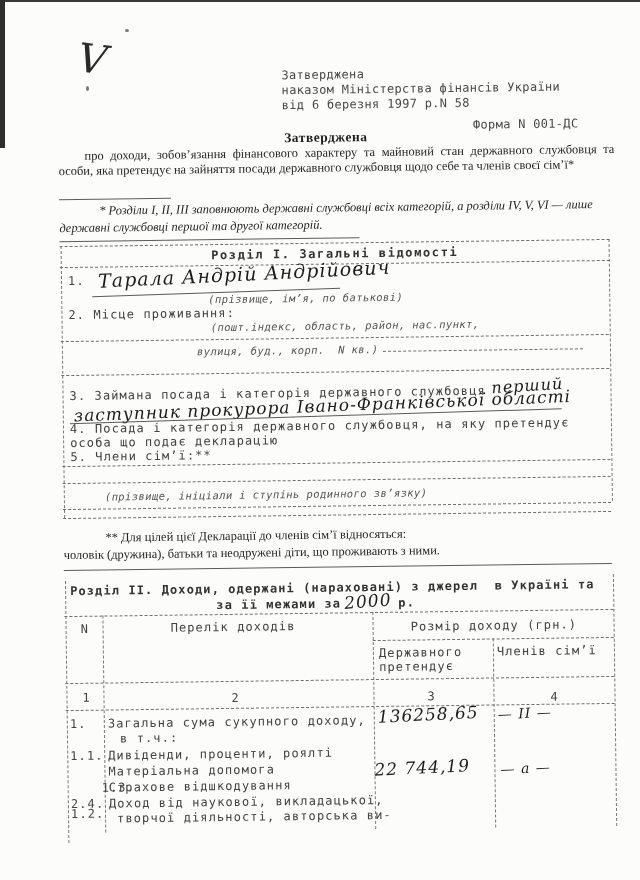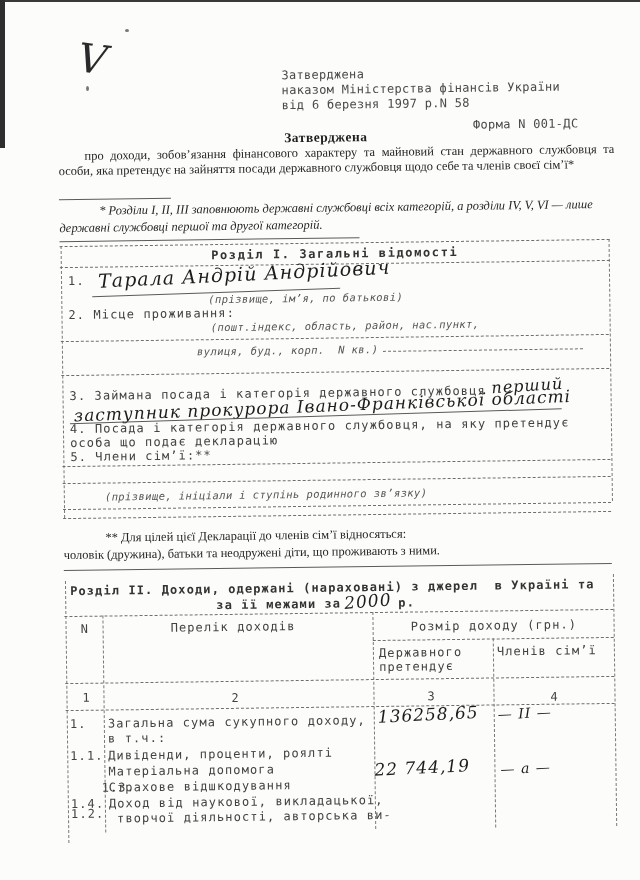--- a/index.html
+++ b/index.html
@@ -127,33 +127,33 @@
     <div class="hline" style="left:62px;top:680px;width:549px;"></div>
 
     <span class="abs tw" style="left:79px;top:688px;">1</span>
     <span class="abs tw" style="left:228px;top:690px;">2</span>
     <span class="abs tw" style="left:424px;top:691px;">3</span>
     <span class="abs tw" style="left:547px;top:693px;">4</span>
     <div class="hline" style="left:62px;top:707px;width:549px;"></div>
 
     <span class="abs tw" style="left:66px;top:714px;">1.</span>
     <span class="abs tw" style="left:104px;top:714px;">Загальна сума сукупного доходу,</span>
-    <span class="abs tw" style="left:104px;top:729px;">в т.ч.:</span>
+    <span class="abs tw" style="left:116px;top:729px;">в т.ч.:</span>
     <span class="abs hand" style="left:374px;top:706px;font-size:17px;transform:rotate(-2deg);">136258,65</span>
     <span class="abs hand" style="left:494px;top:708px;font-size:14px;transform:rotate(-2deg);">— ІІ —</span>
 
     <span class="abs tw" style="left:66px;top:746px;">1.1.</span>
     <span class="abs tw" style="left:104px;top:746px;">Дивіденди, проценти, роялті</span>
 
     <span class="abs tw" style="left:66px;top:804px;">1.2.</span>
     <span class="abs tw" style="left:104px;top:762px;">Матеріальна допомога</span>
     <span class="abs hand" style="left:370px;top:759px;font-size:17px;transform:rotate(-2deg);">22 744,19</span>
     <span class="abs hand" style="left:496px;top:763px;font-size:14px;transform:rotate(-2deg);">— а —</span>
 
     <span class="abs tw" style="left:66px;top:778px;margin-left:31px;">1.3.</span>
     <span class="abs tw" style="left:104px;top:778px;">Страхове відшкодування</span>
 
-    <span class="abs tw" style="left:66px;top:794px;">1.4.</span>
+    <span class="abs tw" style="left:66px;top:794px;">2.4.</span>
     <span class="abs tw" style="left:104px;top:794px;">Доход від наукової, викладацької,</span>
     <span class="abs tw" style="left:112px;top:809px;">творчої діяльності, авторська ви-</span>
 
   </div>
 </div>
 
 </body></html>

